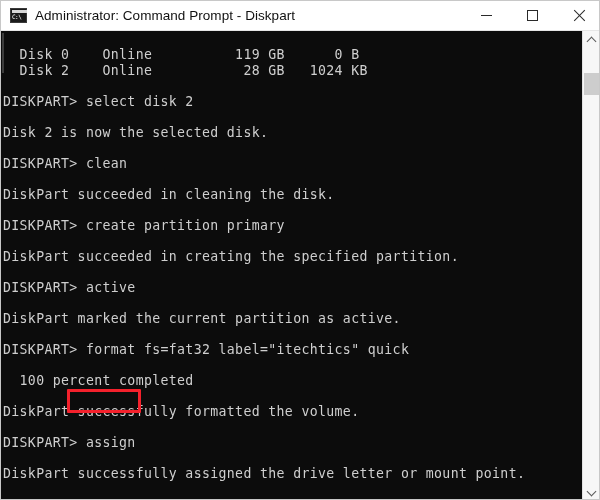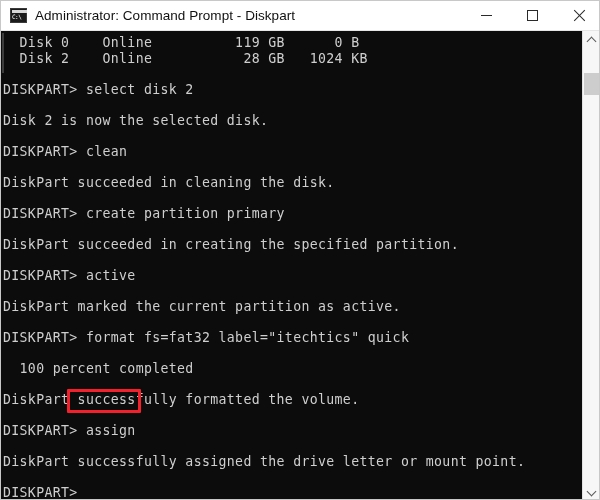--- a/index.html
+++ b/index.html
@@ -116,21 +116,21 @@
 
   
   #terminal {
     position: absolute;
     top: 30px;
     left: 0;
     width: 583px;
     height: 470px;
     background: #0c0c0c;
     overflow: hidden;
-    padding-top: 4px;
+    padding-top: 16px;
   }
 
   #term-text {
     font-family: "DejaVu Sans Mono", monospace;
     font-size: 13.2px;
     line-height: 15.5px;
     color: #cfcfcf;
     white-space: pre;
     padding-left: 2px;
     letter-spacing: 0.35px;

